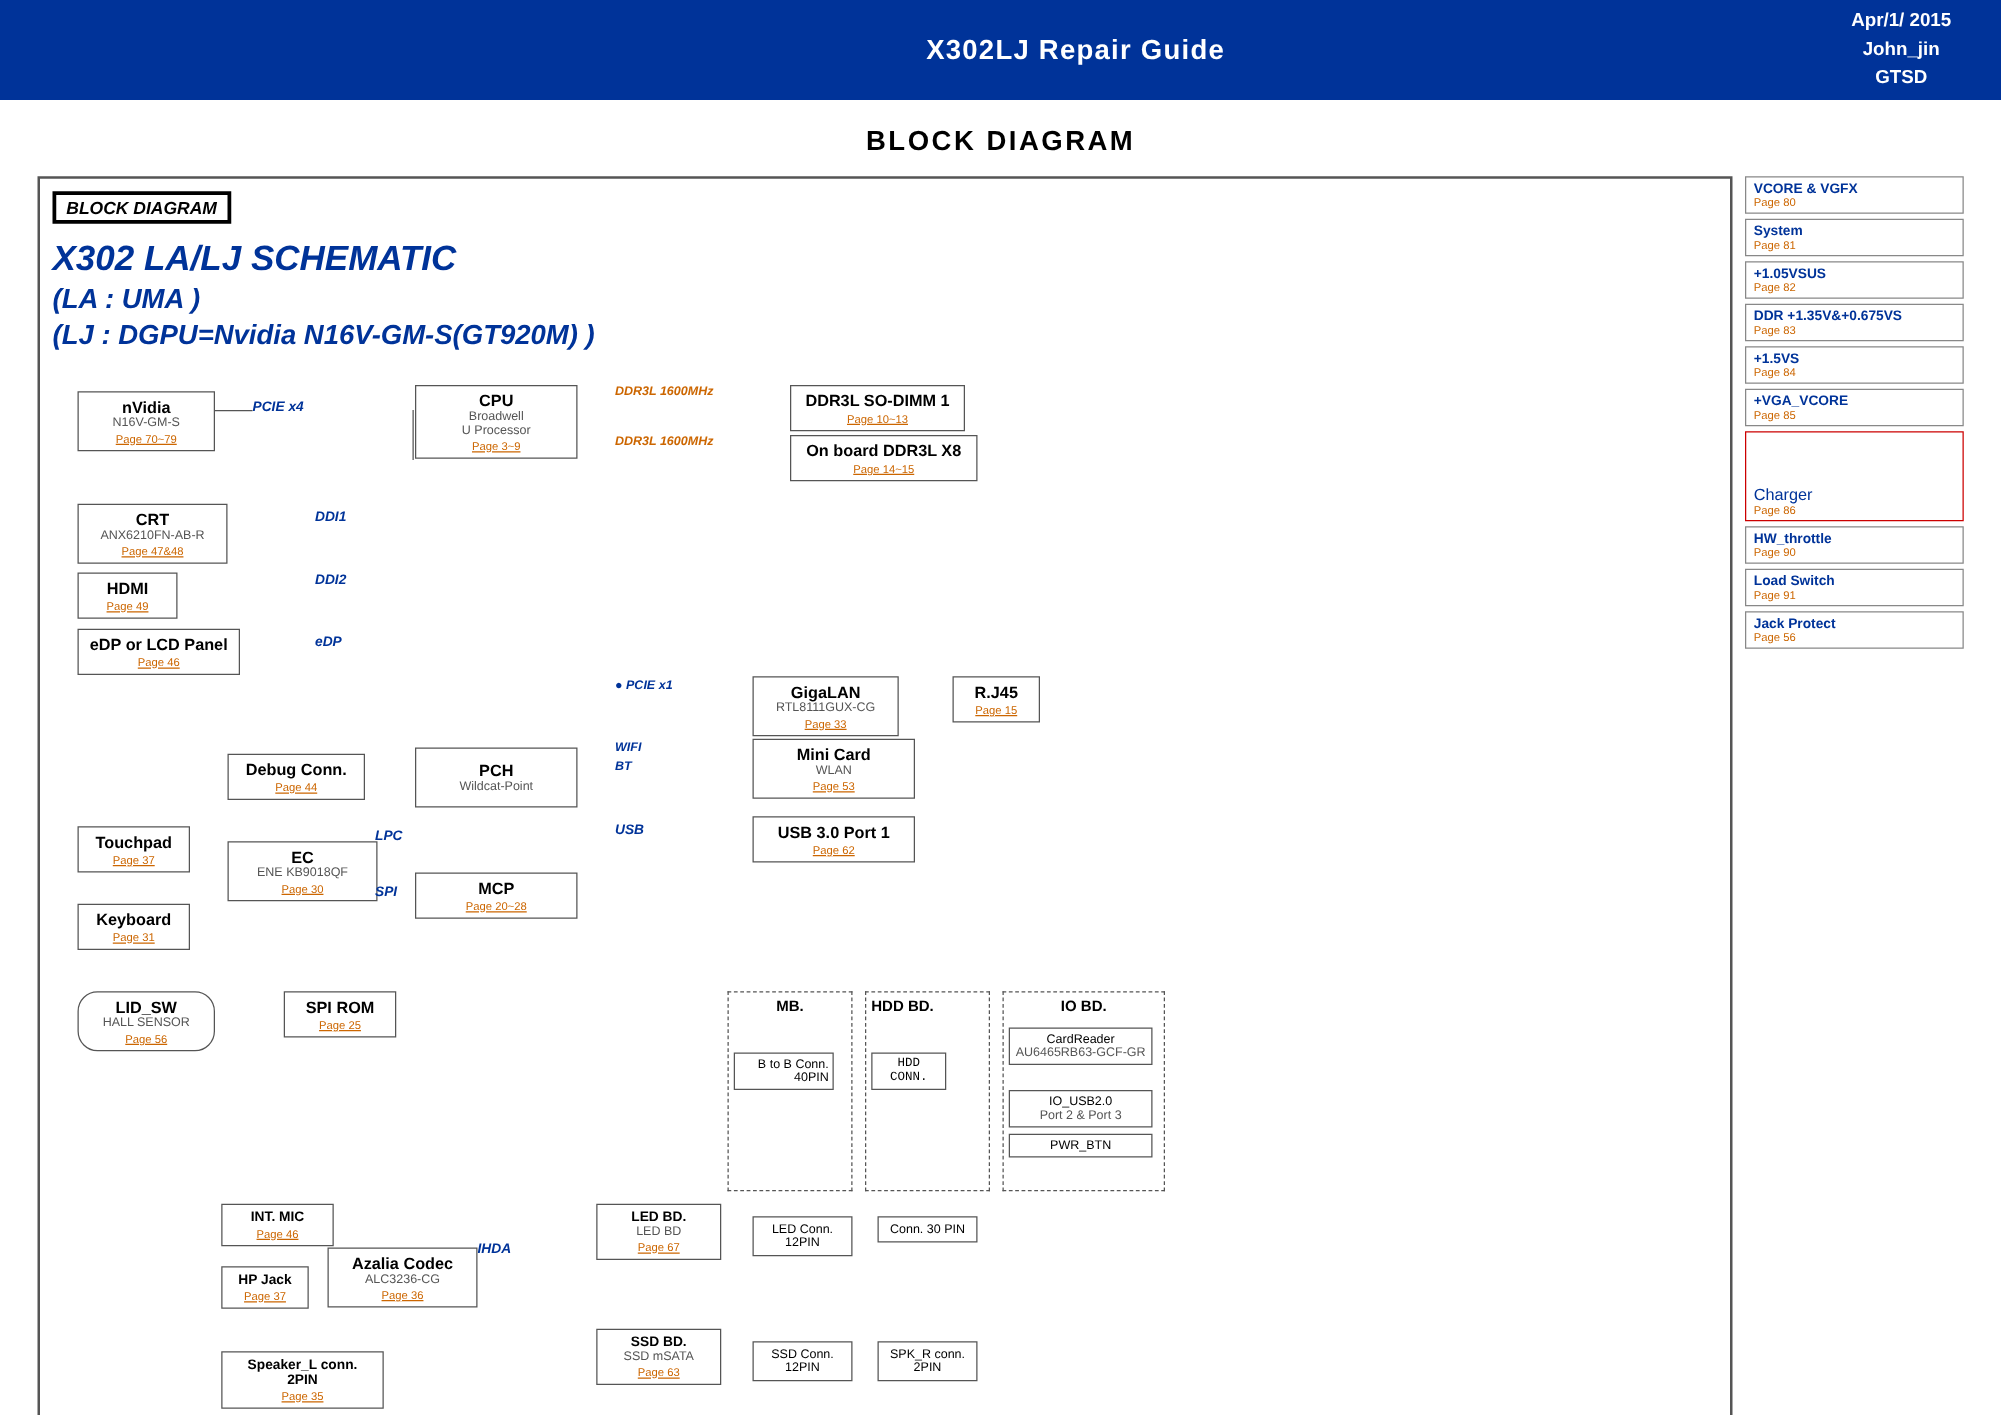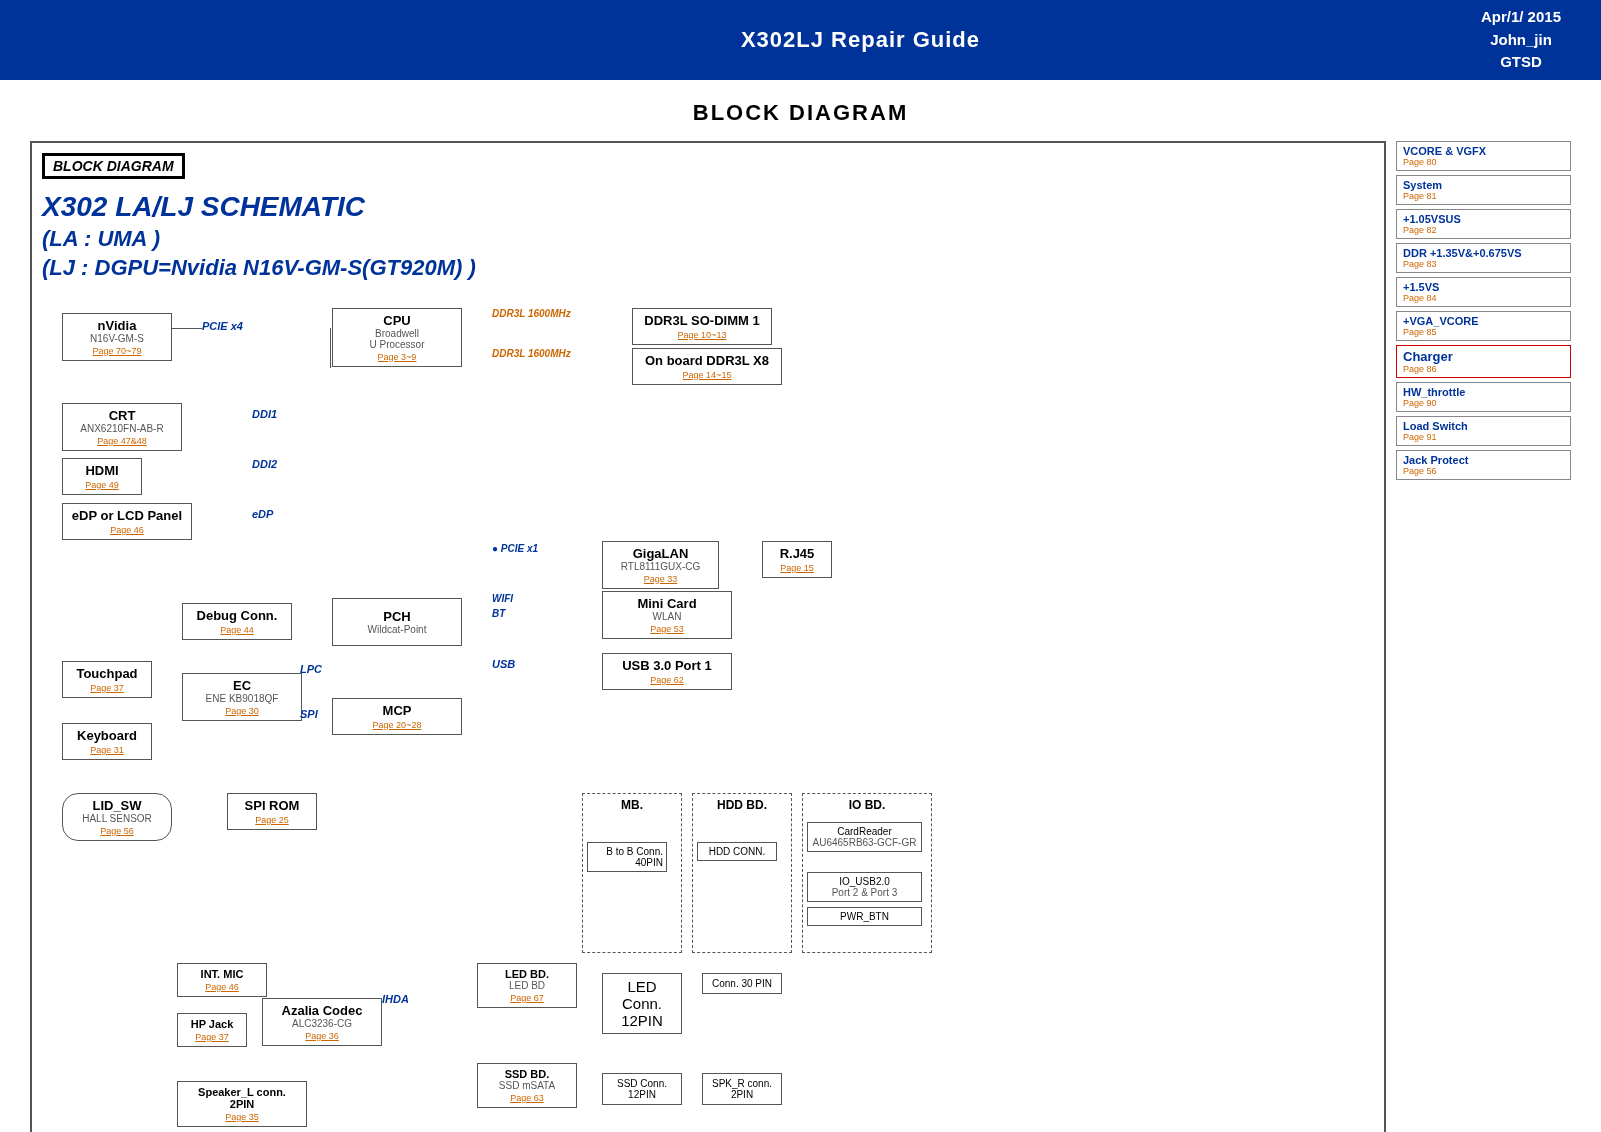--- a/index.html
+++ b/index.html
@@ -138,23 +138,24 @@
     }
     .sidebar-item .s-page {
       font-size: 9px;
       color: #cc6600;
       display: block;
     }
     .sidebar-item.highlighted {
       border-color: #cc0000;
     }
     .sidebar-item .charger-label {
-      font-weight: bold;
+      font-weight: normal;
       font-size: 13px;
       color: #003399;
+      margin-top: 39px;
     }
 
     
     .h-line {
       position: absolute;
       height: 1px;
       background: #555;
     }
 
     
@@ -355,22 +356,22 @@
 
         <div class="dashed-box" style="left:540px; top:490px; width:100px; height:160px; padding:4px;">
           <div style="font-weight:bold; font-size:12px; text-align:center;">MB.</div>
 
           <div class="diag-block" style="position:relative; margin-top:30px; width:80px; font-size:10px; padding:3px;text-align:right;">
             <div>B to B Conn. 40PIN</div>
           </div>
         </div>
 
         <div class="dashed-box" style="left:650px; top:490px; width:100px; height:160px; padding:4px;">
-          <div style="font-weight:bold; font-size:12px; text-align:center;">HDD BD.</div>
-          <div class="diag-block" style="position:relative; margin-top:30px; width:80px; font-size:10px; padding:3px;">
+          <div style="font-weight:bold; font-size:12px; text-align:left;">HDD BD.</div>
+          <div class="diag-block" style="position:relative; margin-top:30px; width:60px; font-size:10px; padding:3px;font-family:Liberation Mono, monospace;">
             <div>HDD CONN.</div>
           </div>
         </div>
 
         <div class="dashed-box" style="left:760px; top:490px; width:130px; height:160px; padding:4px;">
           <div style="font-weight:bold; font-size:12px; text-align:center;">IO BD.</div>
           <div class="diag-block" style="position:relative; margin-top:10px; width:115px; font-size:10px; padding:3px;">
             <div>CardReader</div>
             <div class="block-sub">AU6465RB63-GCF-GR</div>
           </div>
@@ -402,21 +403,21 @@
           <div class="block-sub">ALC3236-CG</div>
           <span class="page-ref">Page 36</span>
         </div>
 
         <div class="diag-block" style="left:435px; top:660px; width:100px;">
           <div class="block-title" style="font-size:11px;">LED BD.</div>
           <div class="block-sub">LED BD</div>
           <span class="page-ref">Page 67</span>
         </div>
 
-        <div class="diag-block" style="left:560px; top:670px; width:80px; font-size:15px;">
+        <div class="diag-block" style="left:560px; top:670px; width:80px; font-size:10px;">
           <div>LED Conn. 12PIN</div>
         </div>
 
         <div class="diag-block" style="left:660px; top:670px; width:80px; font-size:10px;">
           <div>Conn. 30 PIN</div>
         </div>
 
         <div class="diag-block" style="left:435px; top:760px; width:100px;">
           <div class="block-title" style="font-size:11px;">SSD BD.</div>
           <div class="block-sub">SSD mSATA</div>

